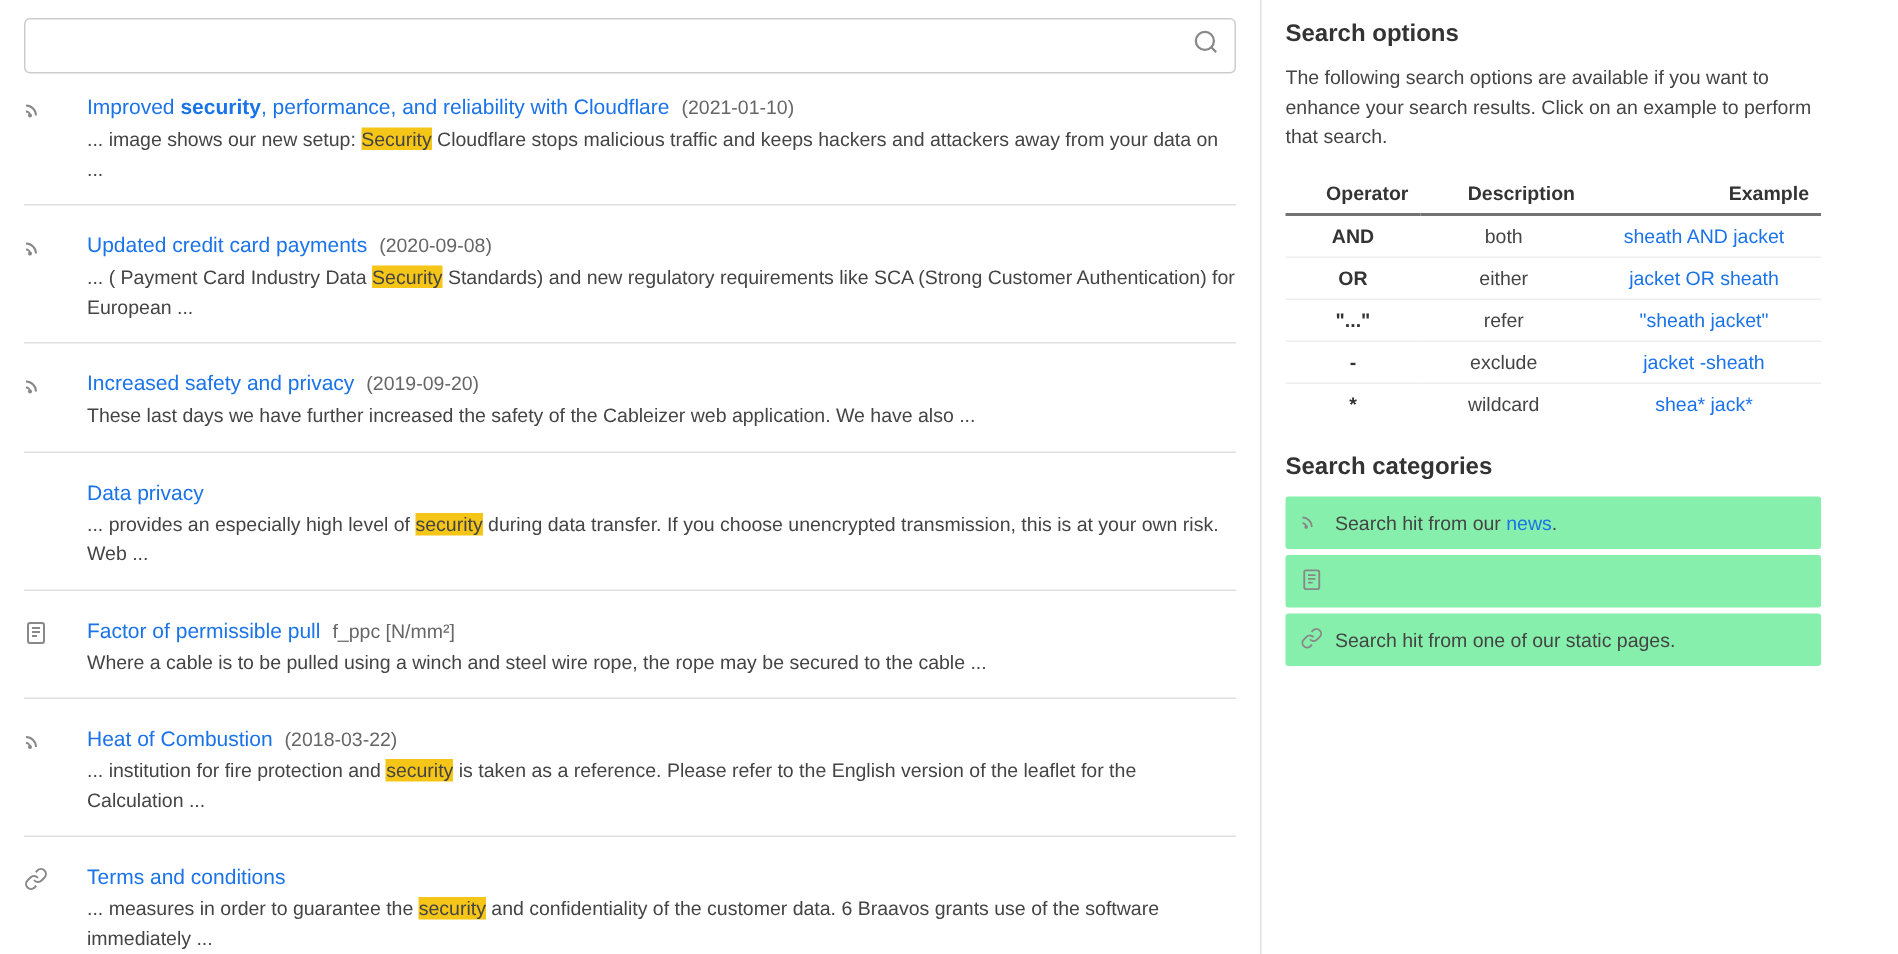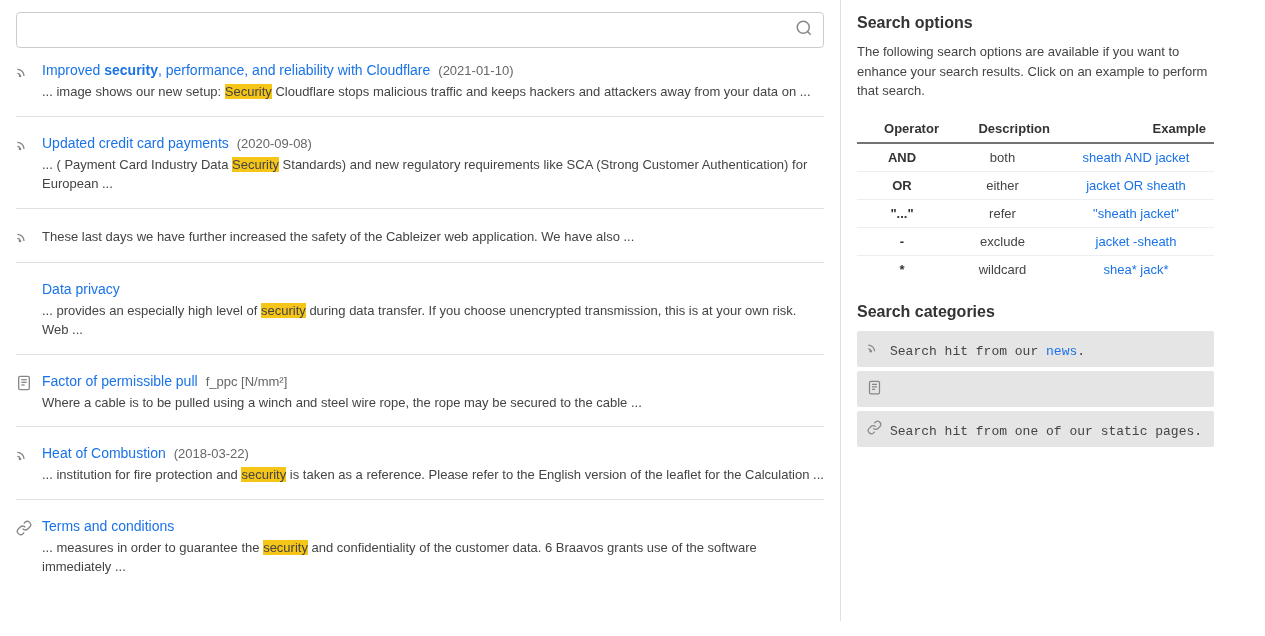--- a/index.html
+++ b/index.html
@@ -41,21 +41,21 @@
       font-size: 14px;
       margin-bottom: 12px;
       color: #333;
     }
 
     .result-item {
       margin-bottom: 18px;
       padding-bottom: 14px;
       border-bottom: 1px solid #e0e0e0;
       display: flex;
-      gap: 8px;
+      gap: 24px;
     }
     .result-item:last-child { border-bottom: none; }
 
     .result-icon {
       flex-shrink: 0;
       width: 18px;
       margin-top: 2px;
       color: #888;
       font-size: 13px;
     }
@@ -141,29 +141,28 @@
       text-decoration: none;
       cursor: pointer;
     }
 
     .categories-section {
       margin-top: 20px;
     }
 
     .category-item {
       display: flex;
-      align-items: flex-end;
+      align-items: center;
       gap: 8px;
       padding: 8px 10px;
-      background: #e5e5e5;
+      background: #86efac;
       margin-bottom: 4px;
       font-size: 13px;
       color: #444;
       border-radius: 2px;
-      font-family: Liberation Mono, monospace;
     }
     .category-item .cat-icon {
       flex-shrink: 0;
       color: #888;
       margin-top: 1px;
     }
     .category-item a {
       color: #1a73e8;
       text-decoration: none;
       cursor: pointer;
@@ -221,20 +220,24 @@
 
   <div class="result-item">
     <div class="result-icon">
       <svg width="16" height="16" viewBox="0 0 24 24" fill="#888">
           <circle cx="6" cy="18" r="2"></circle>
           <path d="M2 8c5.523 0 10 4.477 10 10" fill="none" stroke="#888" stroke-width="2"></path>
           <path d="M2 14a4 4 0 014 4" fill="none" stroke="#888" stroke-width="2"></path>
         </svg>
     </div>
     <div class="result-content">
+      <div class="result-title-line">
+        <a class="result-title">Increased safety and privacy</a>
+        <span class="result-date">(2019-09-20)</span>
+      </div>
       <div class="result-snippet">These last days we have further increased the safety of the Cableizer web application. We have also ...</div>
     </div>
   </div>
 
   <div class="result-item">
     <div class="result-icon"></div>
     <div class="result-content">
       <div class="result-title-line">
         <a class="result-title">Data privacy</a>
       </div>

